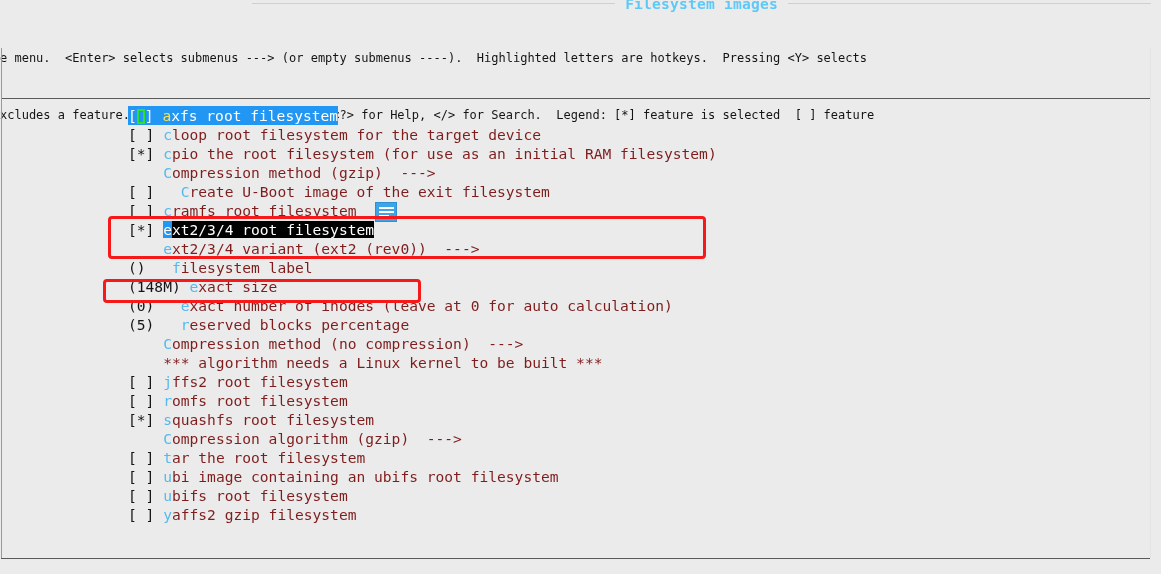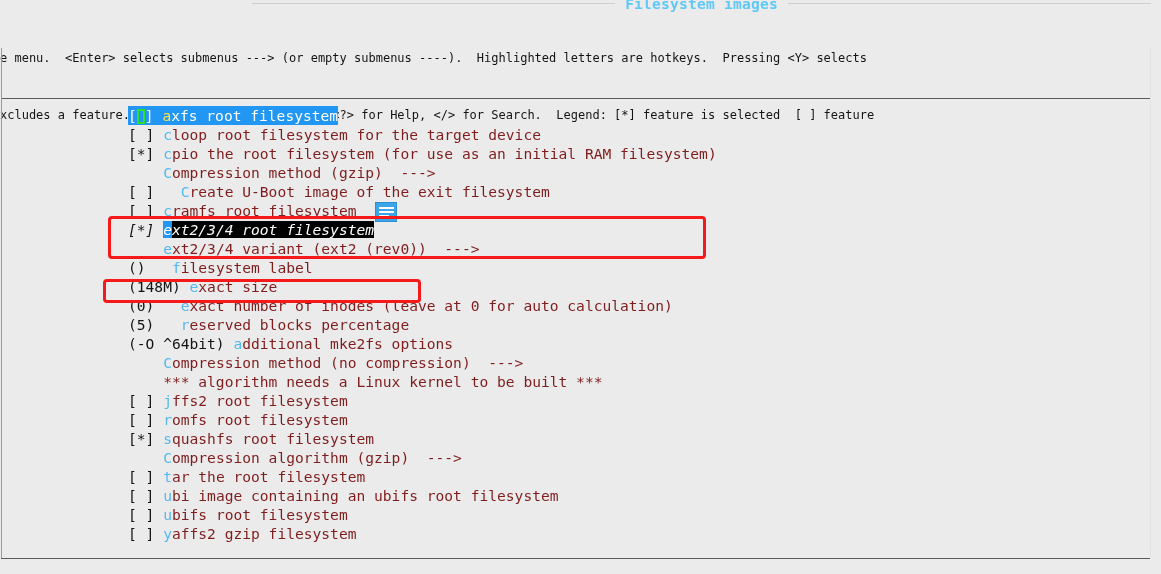--- a/index.html
+++ b/index.html
@@ -106,21 +106,21 @@
     display: inline-block;
     width: 8px;
     height: 15px;
     border: 2px solid #2ee02e;
     box-sizing: border-box;
     vertical-align: -3px;
     background: #2196f3;
   }
 
   
-  .row.inv { padding-left: 128px; font-style: italic; }
+  .row.inv { padding-left: 128px; }
   .row.inv .invbox {
     background: #000000;
     color: #ffffff;
   }
   .row.inv .invbox .hot { background: #2196f3; color: #ffffff; }
   .row.inv .invbox .txt { color: #ffffff; }
 
   
   #mouse-cursor {
     position: absolute;
@@ -181,21 +181,20 @@
     <div class="row"><span class="mark">[*] </span><span class="hot">c</span><span class="txt">pio the root filesystem (for use as an initial RAM filesystem)</span></div>
     <div class="row"><span class="mark">    </span><span class="hot">C</span><span class="txt">ompression method (gzip)  ---&gt;</span></div>
     <div class="row"><span class="mark">[ ]   </span><span class="hot">C</span><span class="txt">reate U-Boot image of the exit filesystem</span></div>
     <div class="row"><span class="mark">[ ] </span><span class="hot">c</span><span class="txt">ramfs root filesystem</span></div>
     <div class="row inv"><span class="mark">[*] </span><span class="invbox"><span class="hot">e</span><span class="txt">xt2/3/4 root filesystem</span></span></div>
     <div class="row"><span class="mark">    </span><span class="hot">e</span><span class="txt">xt2/3/4 variant (ext2 (rev0))  ---&gt;</span></div>
     <div class="row"><span class="mark">()   </span><span class="hot">f</span><span class="txt">ilesystem label</span></div>
     <div class="row"><span class="mark">(148M) </span><span class="hot">e</span><span class="txt">xact size</span></div>
     <div class="row"><span class="mark">(0)   </span><span class="hot">e</span><span class="txt">xact number of inodes (leave at 0 for auto calculation)</span></div>
     <div class="row"><span class="mark">(5)   </span><span class="hot">r</span><span class="txt">eserved blocks percentage</span></div>
-    <div class="row"><span class="mark">(-O ^64bit) </span><span class="hot">a</span><span class="txt">dditional mke2fs options</span></div>
     <div class="row"><span class="mark">    </span><span class="hot">C</span><span class="txt">ompression method (no compression)  ---&gt;</span></div>
     <div class="row"><span class="txt">    *** algorithm needs a Linux kernel to be built ***</span></div>
     <div class="row"><span class="mark">[ ] </span><span class="hot">j</span><span class="txt">ffs2 root filesystem</span></div>
     <div class="row"><span class="mark">[ ] </span><span class="hot">r</span><span class="txt">omfs root filesystem</span></div>
     <div class="row"><span class="mark">[*] </span><span class="hot">s</span><span class="txt">quashfs root filesystem</span></div>
     <div class="row"><span class="mark">    </span><span class="hot">C</span><span class="txt">ompression algorithm (gzip)  ---&gt;</span></div>
     <div class="row"><span class="mark">[ ] </span><span class="hot">t</span><span class="txt">ar the root filesystem</span></div>
     <div class="row"><span class="mark">[ ] </span><span class="hot">u</span><span class="txt">bi image containing an ubifs root filesystem</span></div>
     <div class="row"><span class="mark">[ ] </span><span class="hot">u</span><span class="txt">bifs root filesystem</span></div>
     <div class="row"><span class="mark">[ ] </span><span class="hot">y</span><span class="txt">affs2 gzip filesystem</span></div>

